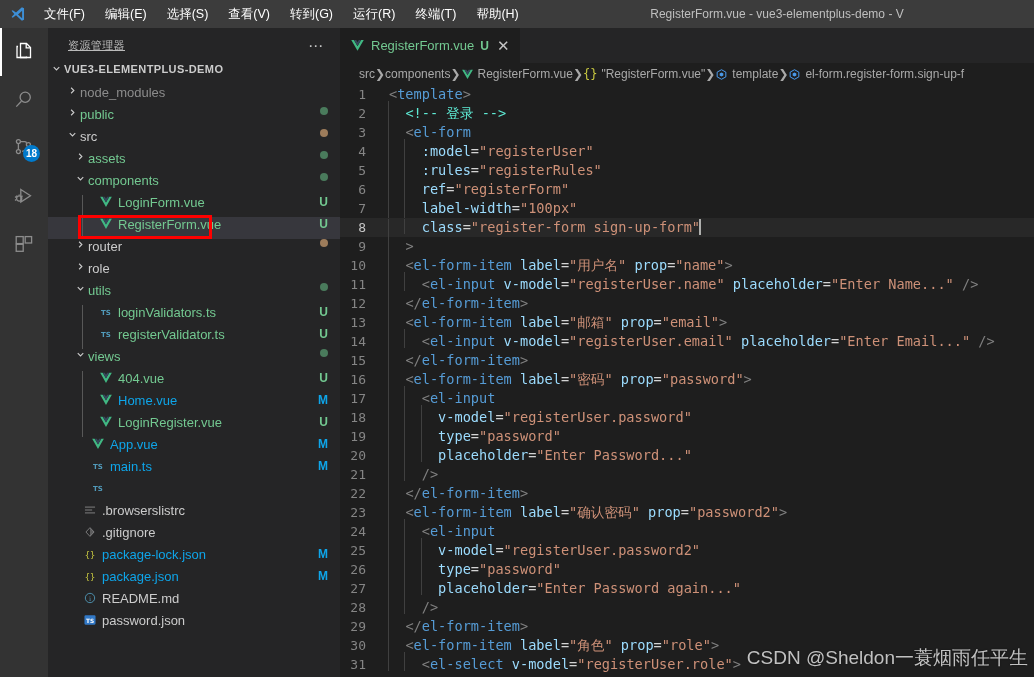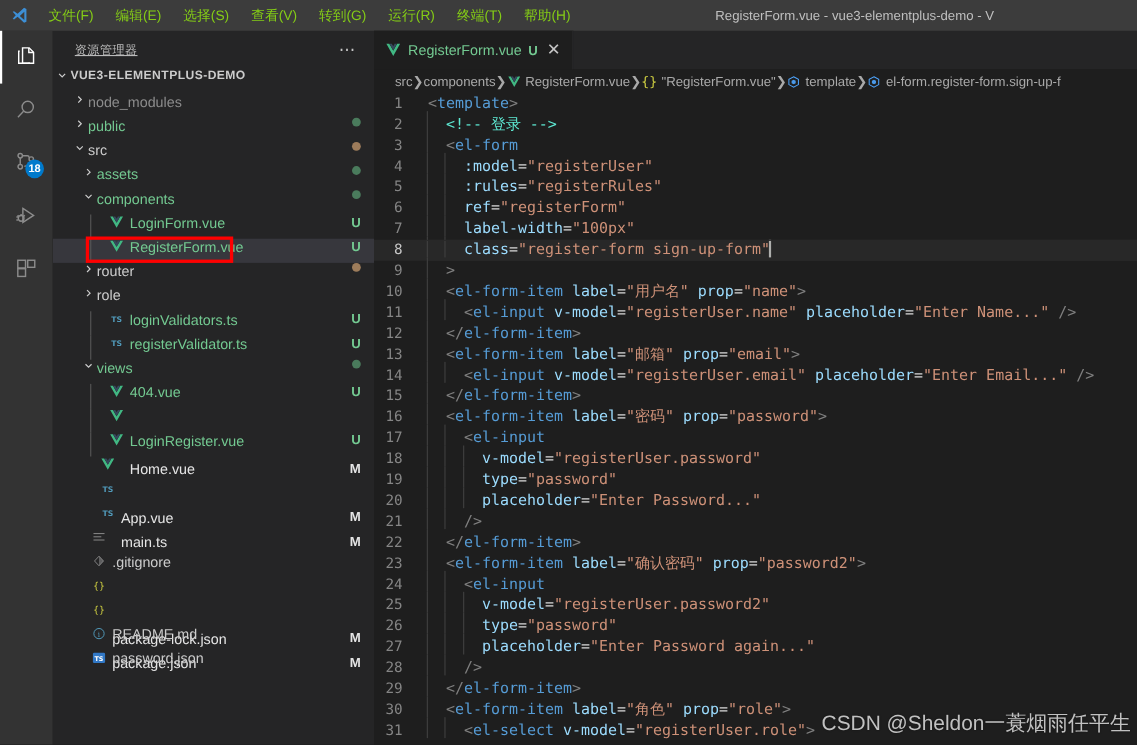--- a/index.html
+++ b/index.html
@@ -13,21 +13,21 @@
 
   
   .titlebar {
     height: 28px; min-height: 28px; background: #3c3c3c; color: #cccccc;
     display: flex; align-items: center; position: relative;
   }
   .vscode-logo { width: 34px; display: flex; align-items: center; justify-content: center; }
   .vscode-logo svg { width: 17px; height: 17px; display: block; }
   .menu { display: flex; align-items: center; gap: 0px; }
   .menu-item {
-    font-size: 12.5px; padding: 4px 10px; color: #84cc16; white-space: nowrap;
+    font-size: 12.5px; padding: 4px 10px; color: #ffffff; white-space: nowrap;
     line-height: 18px; cursor: default;
   }
   .win-title {
     position: absolute; left: 0; right: 0; text-align: center;
     font-size: 12px; color: #bfbfbf; pointer-events: none;
     white-space: nowrap; overflow: hidden;
   }
   .win-title span { position: relative; left: 260px; }
 
   
@@ -86,21 +86,21 @@
   .row .badge { font-size: 12px; font-weight: 600; margin-left: 6px; }
   .row .dot { width: 8px; height: 8px; border-radius: 50%; margin-left: 6px; }
   .row.rootrow { font-size: 11px; font-weight: bold; letter-spacing: .4px; color: #cccccc; }
   .indent-line {
     position: absolute; top: 0; bottom: 0; width: 1px; background: #585858;
   }
 
   
   .c-default { color: #cccccc; }
   .c-untracked { color: #73c991; }
-  .c-modified { color: #e5e5e5; margin-top: 48px; }
+  .c-modified { color: #0ea5e9; }
   .c-dim { color: #8c8c8c; }
 
   
   .editor { flex: 1; display: flex; flex-direction: column; background: #1e1e1e; min-width: 0; }
   .tabsbar { height: 35px; min-height: 35px; background: #252526; display: flex; }
   .tab {
     height: 35px; display: flex; align-items: center; gap: 6px;
     padding: 0 8px 0 10px; background: #1e1e1e; color: #73c991;
     font-size: 13px; border-right: 1px solid #252526; position: relative;
   }
@@ -324,20 +324,29 @@
           </div>
           <div class="row">
             <div class="twisty" style="margin-left: 24px;">
               <svg viewBox="0 0 16 16" fill="none" stroke="currentColor" stroke-width="1.6">
                 <path d="M6 4l4 4-4 4"></path>
               </svg>
             </div>
             <div class="lbl c-default">role</div>
           </div>
           <div class="row">
+            <div class="twisty" style="margin-left: 24px;">
+              <svg viewBox="0 0 16 16" fill="none" stroke="currentColor" stroke-width="1.6">
+                <path d="M4 6l4 4 4-4"></path>
+              </svg>
+            </div>
+            <div class="lbl c-untracked">utils</div>
+            <div class="dot" style="background: rgb(74, 123, 92);"></div>
+          </div>
+          <div class="row">
             <div class="indent-line" style="left: 34px;"></div>
             <div class="twisty" style="margin-left: 32px;"></div>
             <div class="ficon">
               <svg viewBox="0 0 24 24">
                 <text x="12" y="17" font-size="12" font-family="DejaVu Sans, sans-serif" font-weight="bold" fill="#519aba" text-anchor="middle">TS</text>
               </svg>
             </div>
             <div class="lbl c-untracked">loginValidators.ts</div>
             <div class="badge c-untracked">U</div>
           </div>
@@ -428,20 +437,21 @@
           </div>
           <div class="row">
             <div class="twisty" style="margin-left: 16px;"></div>
             <div class="ficon">
               <svg viewBox="0 0 24 24">
                 <g stroke="#8c8c8c" stroke-width="1.5" stroke-linecap="round">
                   <path d="M4 7h16M4 12h11M4 17h16"></path>
                 </g>
               </svg>
             </div>
+            <div class="lbl c-default">.browserslistrc</div>
           </div>
           <div class="row">
             <div class="twisty" style="margin-left: 16px;"></div>
             <div class="ficon">
               <svg viewBox="0 0 24 24">
                 <path d="M12 4.5 19 12l-7 7.5L5 12Z" fill="none" stroke="#8c8c8c" stroke-width="1.4"></path>
                 <path d="M12 4.5 19 12l-7 7.5Z" fill="#8c8c8c" opacity=".55"></path>
               </svg>
             </div>
             <div class="lbl c-default">.gitignore</div>

